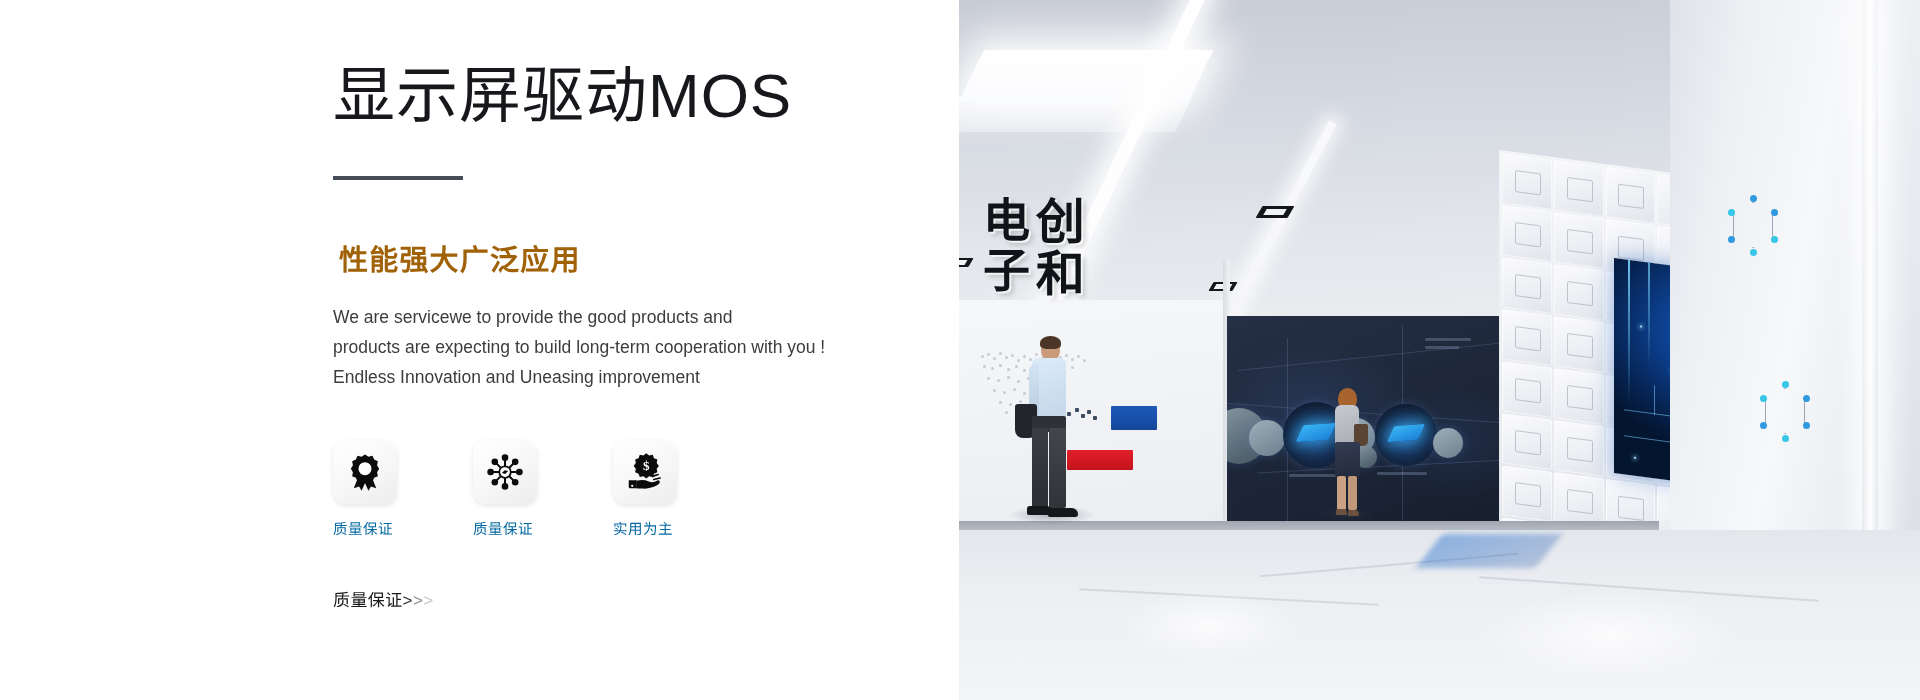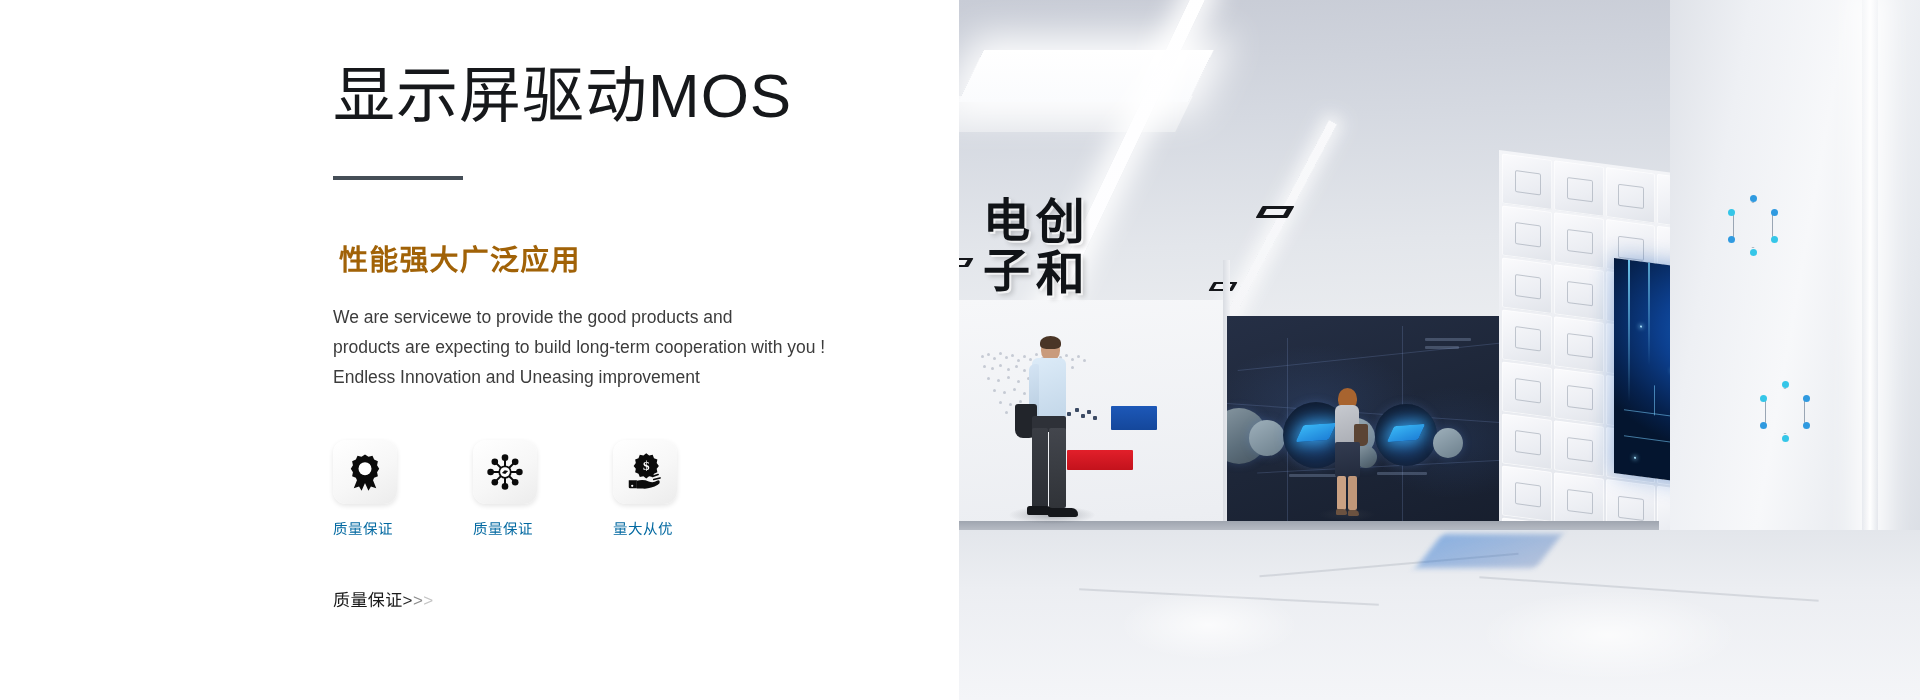--- a/index.html
+++ b/index.html
@@ -366,21 +366,21 @@
               <text x="34" y="29.5" font-family="Liberation Serif, serif" font-size="21" font-weight="700" fill="#ffffff" text-anchor="middle">$</text>
               <path fill="#0b0b0b" d="M6 45 h13 v13 H8 a2 2 0 0 1 -2-2 z"></path>
               <circle cx="11.5" cy="54" r="1.8" fill="#ffffff"></circle>
               <path fill="#0b0b0b" d="M19 46 q10 -3 19 1 q7 3 13 -1 q3.5 -2 4.5 1 q1 3 -3 5.5 q-12 7 -24 6 h-9.5 z"></path>
               <g stroke="#0b0b0b" stroke-width="2.6" stroke-linecap="round">
                 <line x1="44" y1="39" x2="53" y2="36"></line>
                 <line x1="46" y1="44" x2="56" y2="41.5"></line>
               </g>
             </svg>
           </div>
-          <div class="feature-label">量大从优</div>
+          <div class="feature-label">实用为主</div>
         </div>
 
       </div>
 
       <a class="more-link" href="#"><span>质量保证</span><span class="c1">&gt;</span><span class="c2">&gt;</span><span class="c3">&gt;</span></a>
 
     </div>
   </div>
 
   <div class="right-panel">

